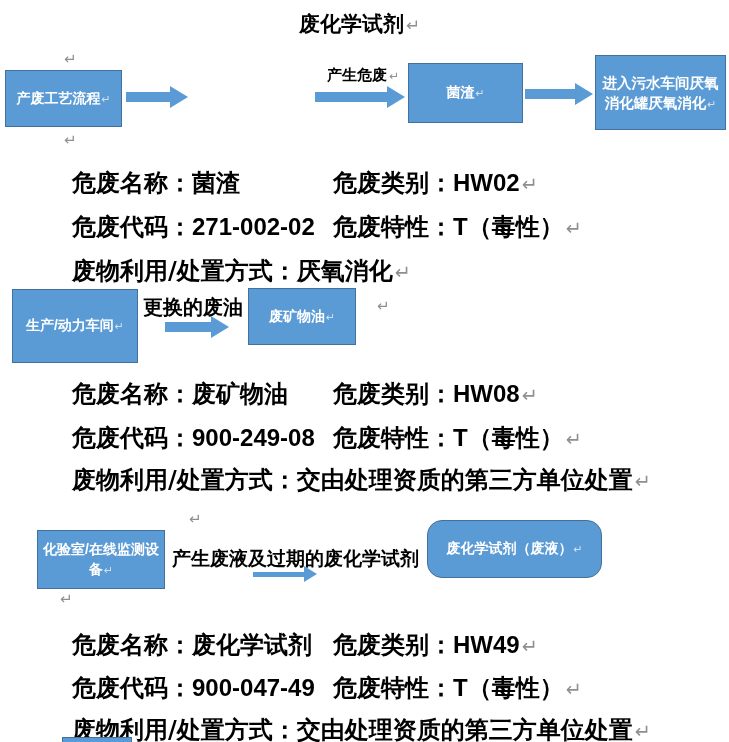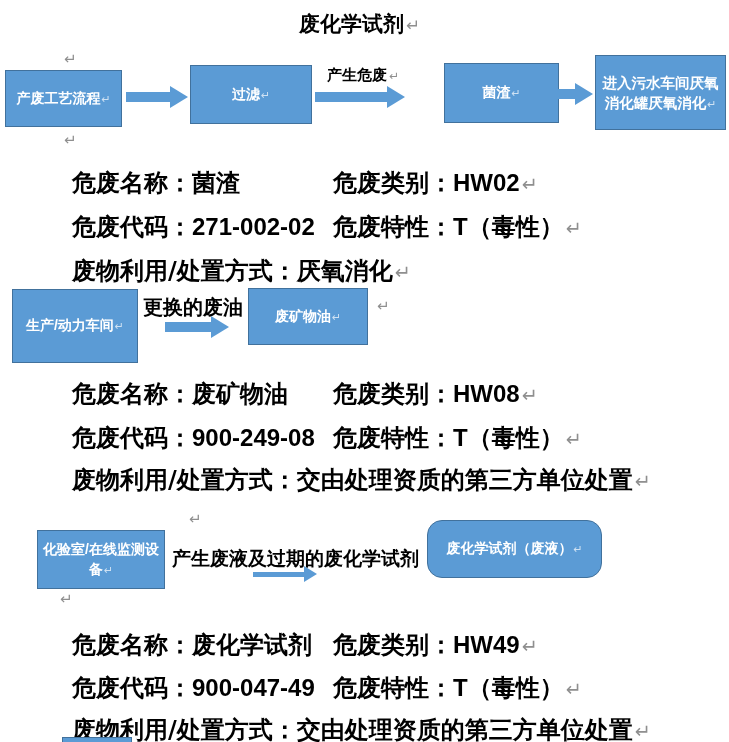--- a/index.html
+++ b/index.html
@@ -61,34 +61,31 @@
 
   <div class="fbox" style="left:5px;top:70px;width:117px;height:57px;">
     <span><span>产废工艺流程</span><span class="pilcrow-light">↵</span></span>
   </div>
 
   <div class="arrow" style="left:126px;top:86px;width:62px;height:22px;">
     <div class="shaft"></div>
     <div class="head"></div>
   </div>
 
-  <div class="fbox" style="left:190px;top:65px;width:122px;height:59px;">
-    <span><span>过滤</span><span class="pilcrow-light">↵</span></span>
-  </div>
 
   <div class="flow-label" style="left:327px;top:66px;font-size:15px;">
     <span>产生危废</span><span class="pilcrow">↵</span>
   </div>
 
   <div class="arrow" style="left:315px;top:86px;width:90px;height:22px;">
     <div class="shaft"></div>
     <div class="head"></div>
   </div>
 
-  <div class="fbox" style="left:408px;top:63px;width:115px;height:60px;margin-left:36px;">
+  <div class="fbox" style="left:408px;top:63px;width:115px;height:60px;">
     <span><span>菌渣</span><span class="pilcrow-light">↵</span></span>
   </div>
 
   <div class="arrow" style="left:525px;top:83px;width:68px;height:22px;">
     <div class="shaft"></div>
     <div class="head"></div>
   </div>
 
   <div class="fbox" style="left:595px;top:55px;width:131px;height:75px;font-size:14.5px;">
     <span><span>进入污水车间厌氧消化罐厌氧消化</span><span class="pilcrow-light">↵</span></span>
@@ -112,21 +109,21 @@
 
   <div class="flow-label" style="left:143px;top:294px;font-size:20px;">
     <span>更换的废油</span>
   </div>
 
   <div class="arrow" style="left:165px;top:316px;width:64px;height:22px;">
     <div class="shaft"></div>
     <div class="head"></div>
   </div>
 
-  <div class="fbox" style="left:248px;top:288px;width:120px;height:57px;">
+  <div class="fbox" style="left:248px;top:288px;width:108px;height:57px;">
     <span><span>废矿物油</span><span class="pilcrow-light">↵</span></span>
   </div>
 
   <div class="info-row" style="top:378px;">
     <span class="pl"><span>危废名称：</span><span class="val">废矿物油</span></span>
     <span class="pr"><span>危废类别：</span><span class="val">HW08</span><span class="pilcrow">↵</span></span>
   </div>
   <div class="info-row" style="top:422px;">
     <span class="pl"><span>危废代码：</span><span class="val">900-249-08</span></span>
     <span class="pr"><span>危废特性：</span><span class="val">T（毒性）</span><span class="pilcrow">↵</span></span>

